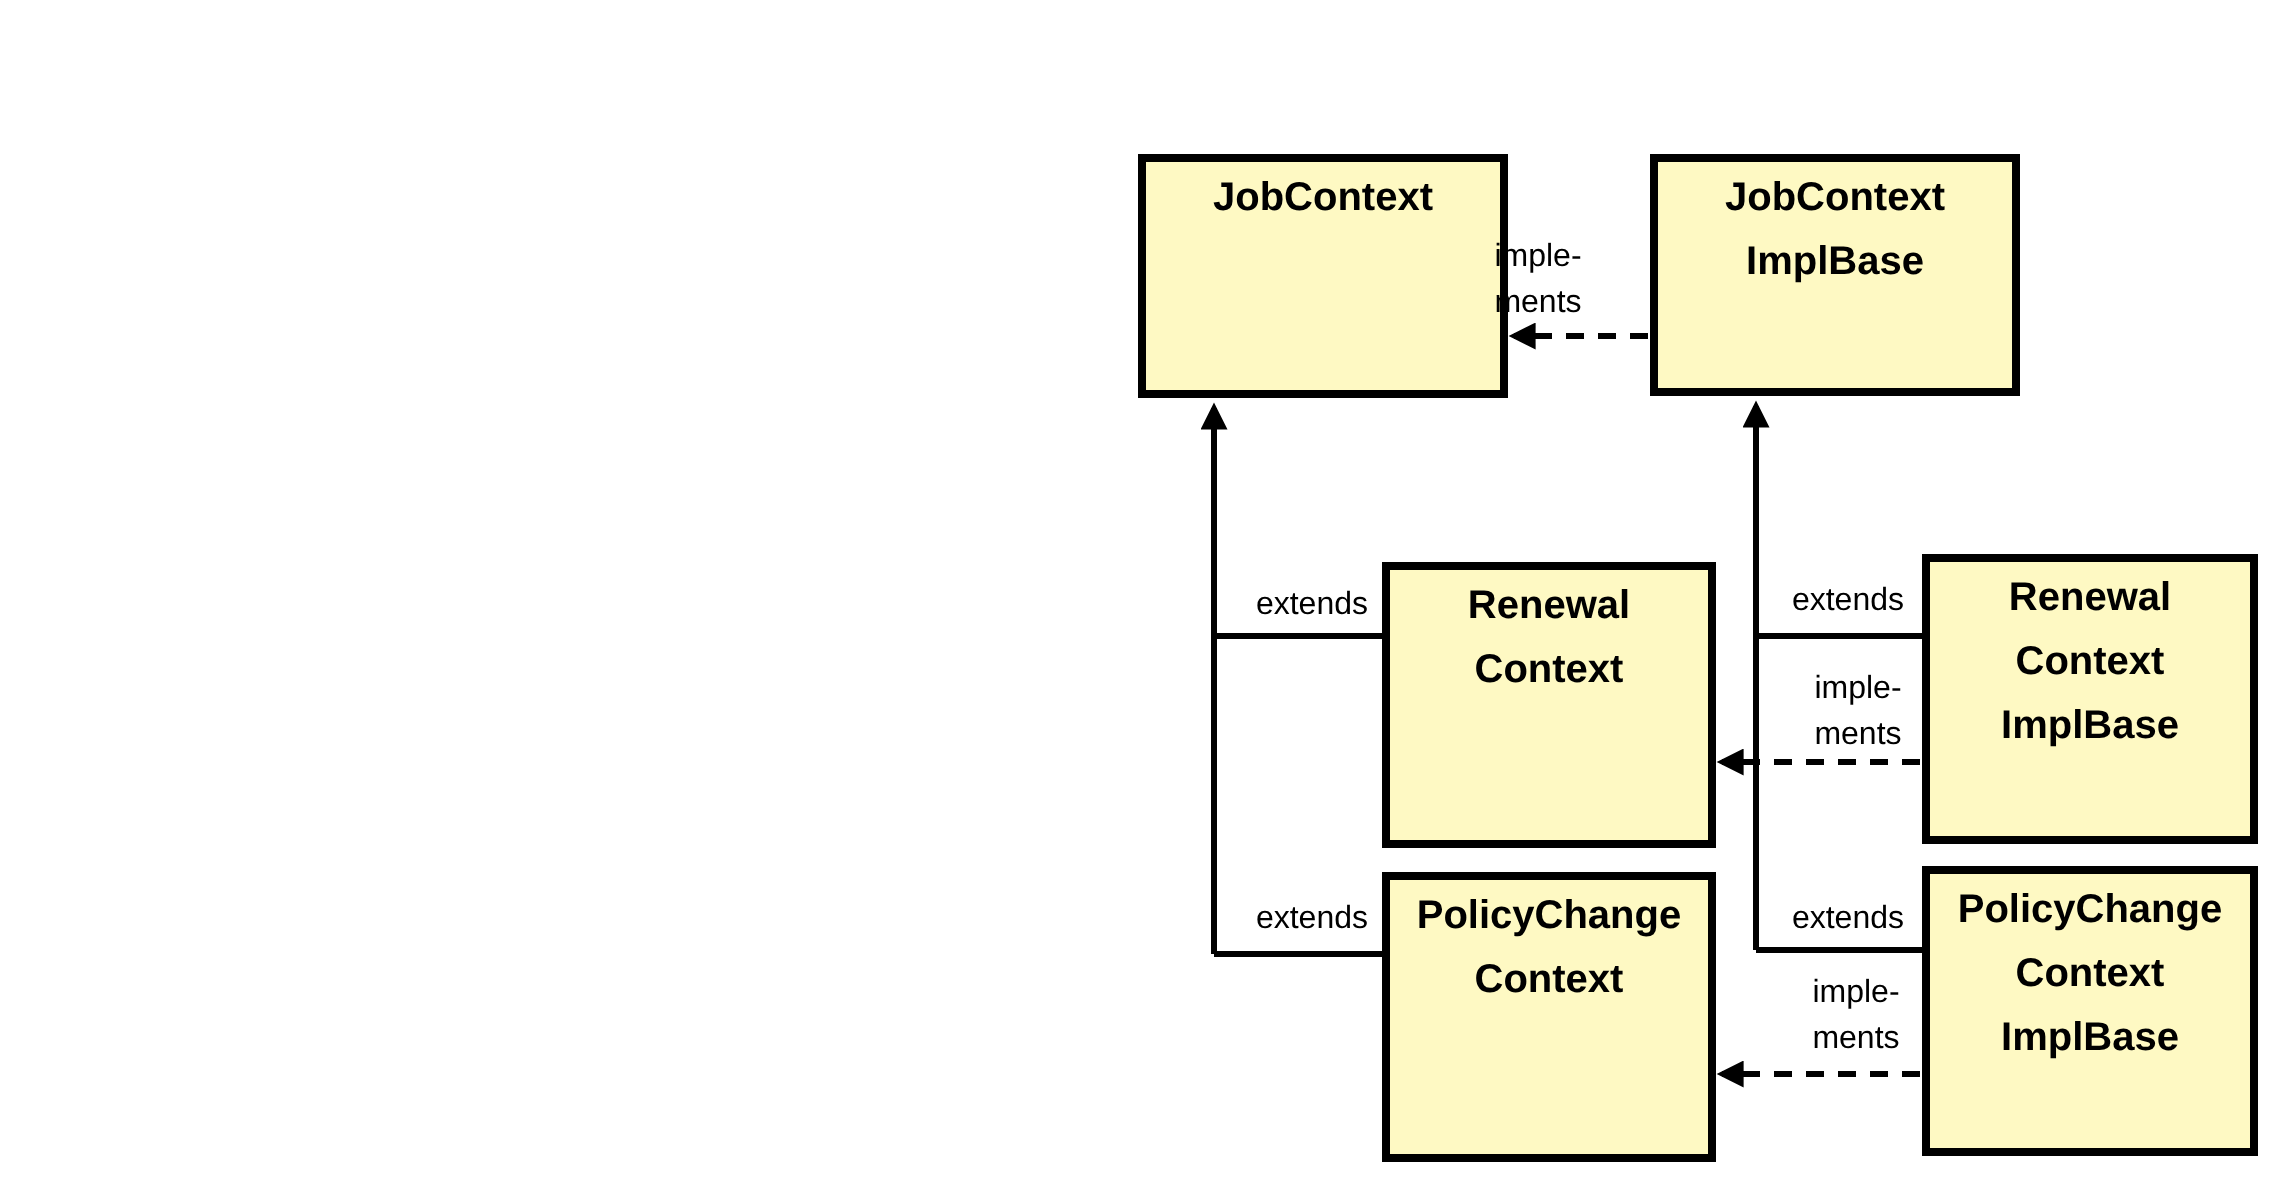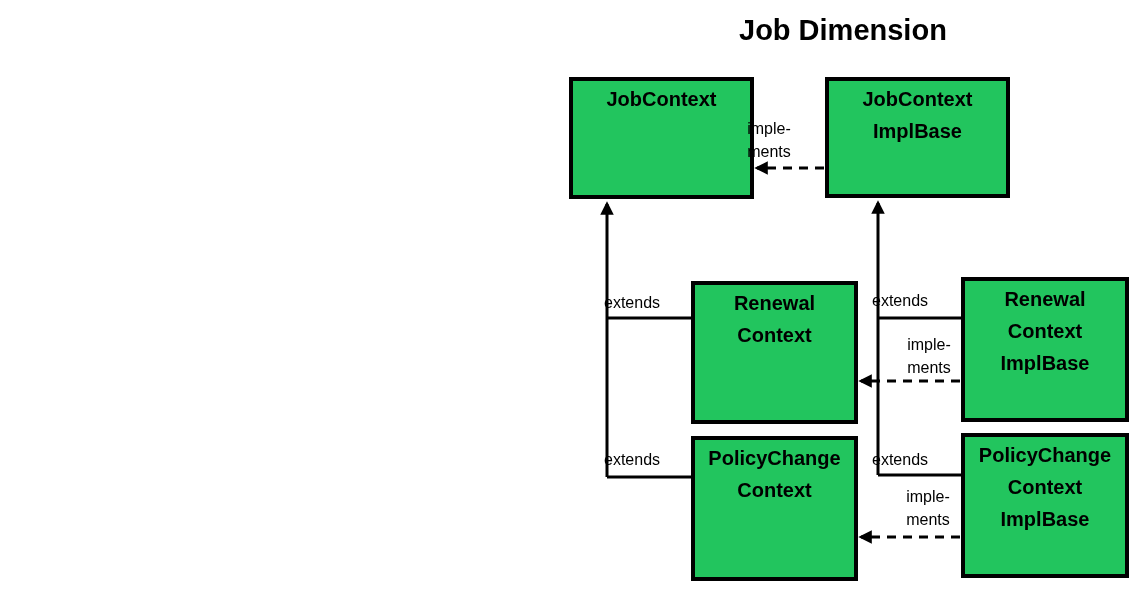--- a/index.html
+++ b/index.html
@@ -32,53 +32,52 @@
     position: absolute;
     left: 0;
     top: 0;
     width: 1141px;
     height: 595px;
   }
   .uml-box {
     position: absolute;
     box-sizing: border-box;
     border: 4px solid #000000;
-    background: #22c55e;
+    background: #fef9c3;
     text-align: center;
     font-weight: 700;
     font-size: 20px;
     line-height: 32px;
     padding-top: 2px;
     white-space: pre-line;
     color: #000000;
   }
   .edge-label {
     position: absolute;
     font-weight: 400;
     font-size: 16px;
     color: #000000;
     white-space: pre-line;
   }
   .edge-label.extends {
     line-height: 18px;
-    text-align: left;
+    text-align: right;
     width: 80px;
   }
   .edge-label.implements {
     line-height: 23px;
     text-align: center;
     width: 100px;
   }
 </style>
 </head>
 <body>
 
 <div class="canvas">
 
-  <div class="diagram-title">Job Dimension</div>
 
   <svg class="connectors" viewBox="0 0 1141 595" xmlns="http://www.w3.org/2000/svg" aria-hidden="true">
     <defs>
       <marker id="arrow" viewBox="0 0 10 10" refX="8" refY="5" markerWidth="5" markerHeight="4.5" orient="auto">
         <path d="M0 0 L10 5 L0 10 z" fill="#000000"></path>
       </marker>
     </defs>
 
     <g stroke="#000000" stroke-width="3" fill="none">
       <path d="M607 477 L607 204" marker-end="url(#arrow)"></path>

